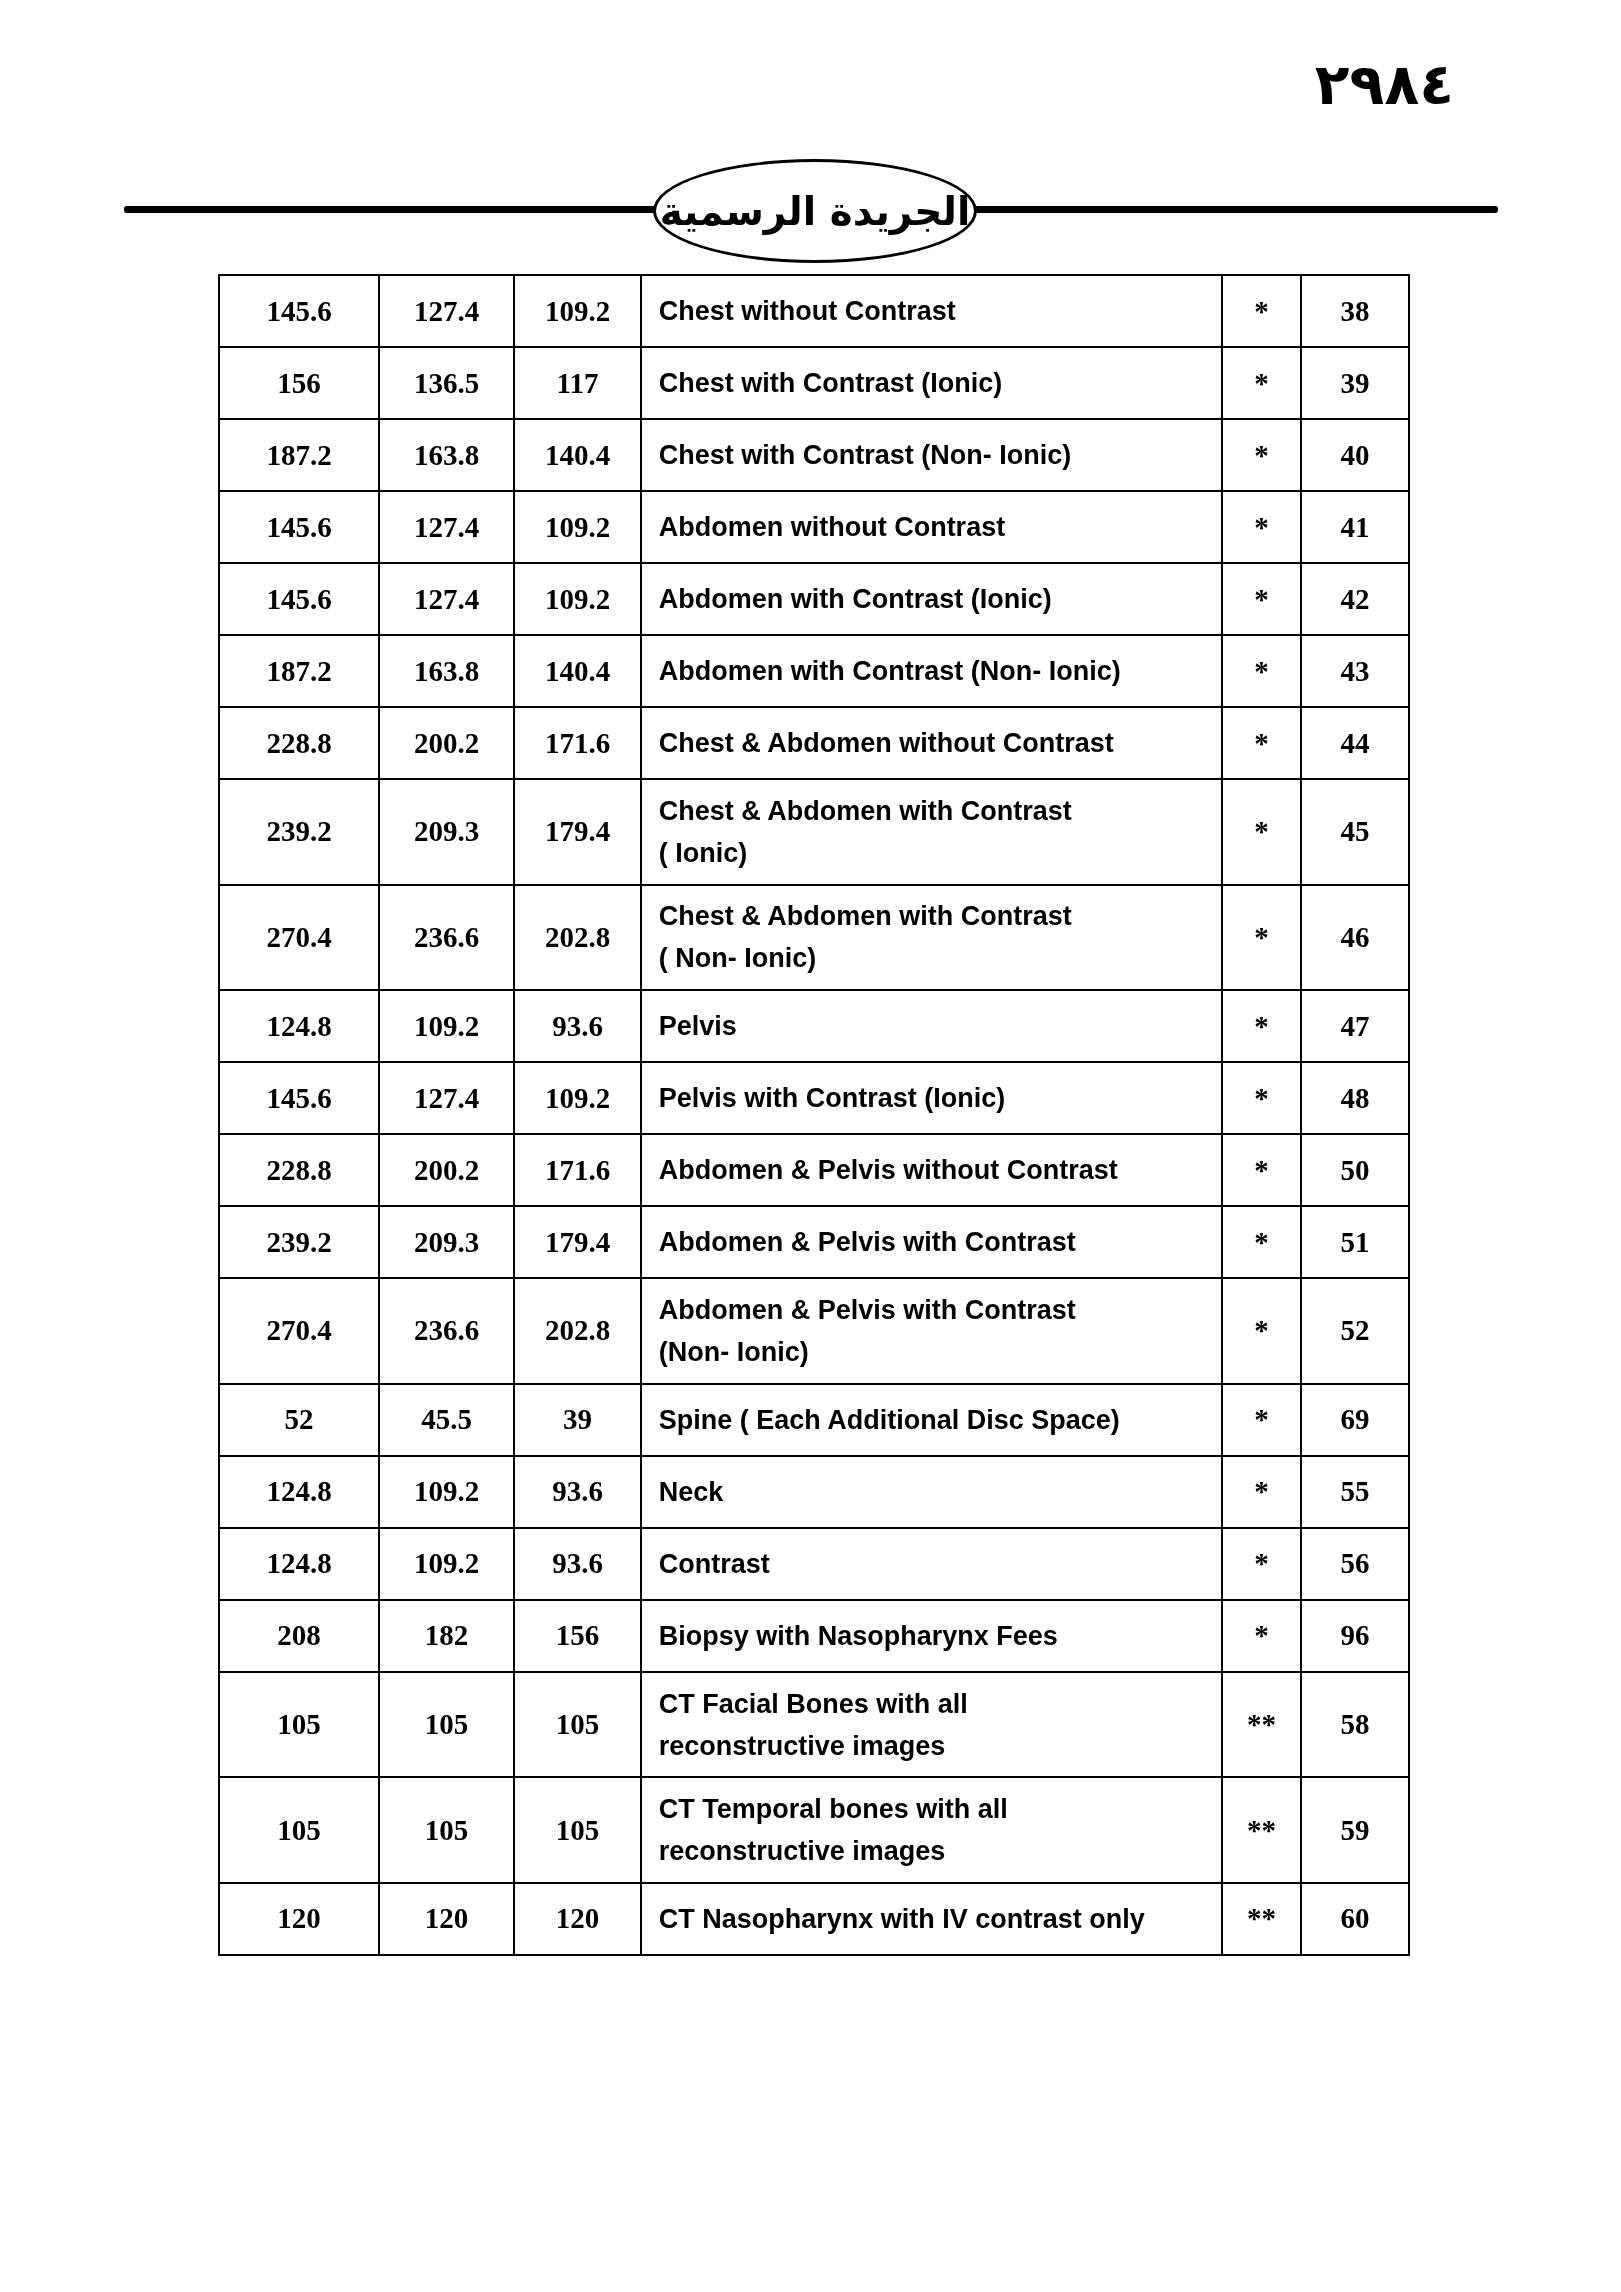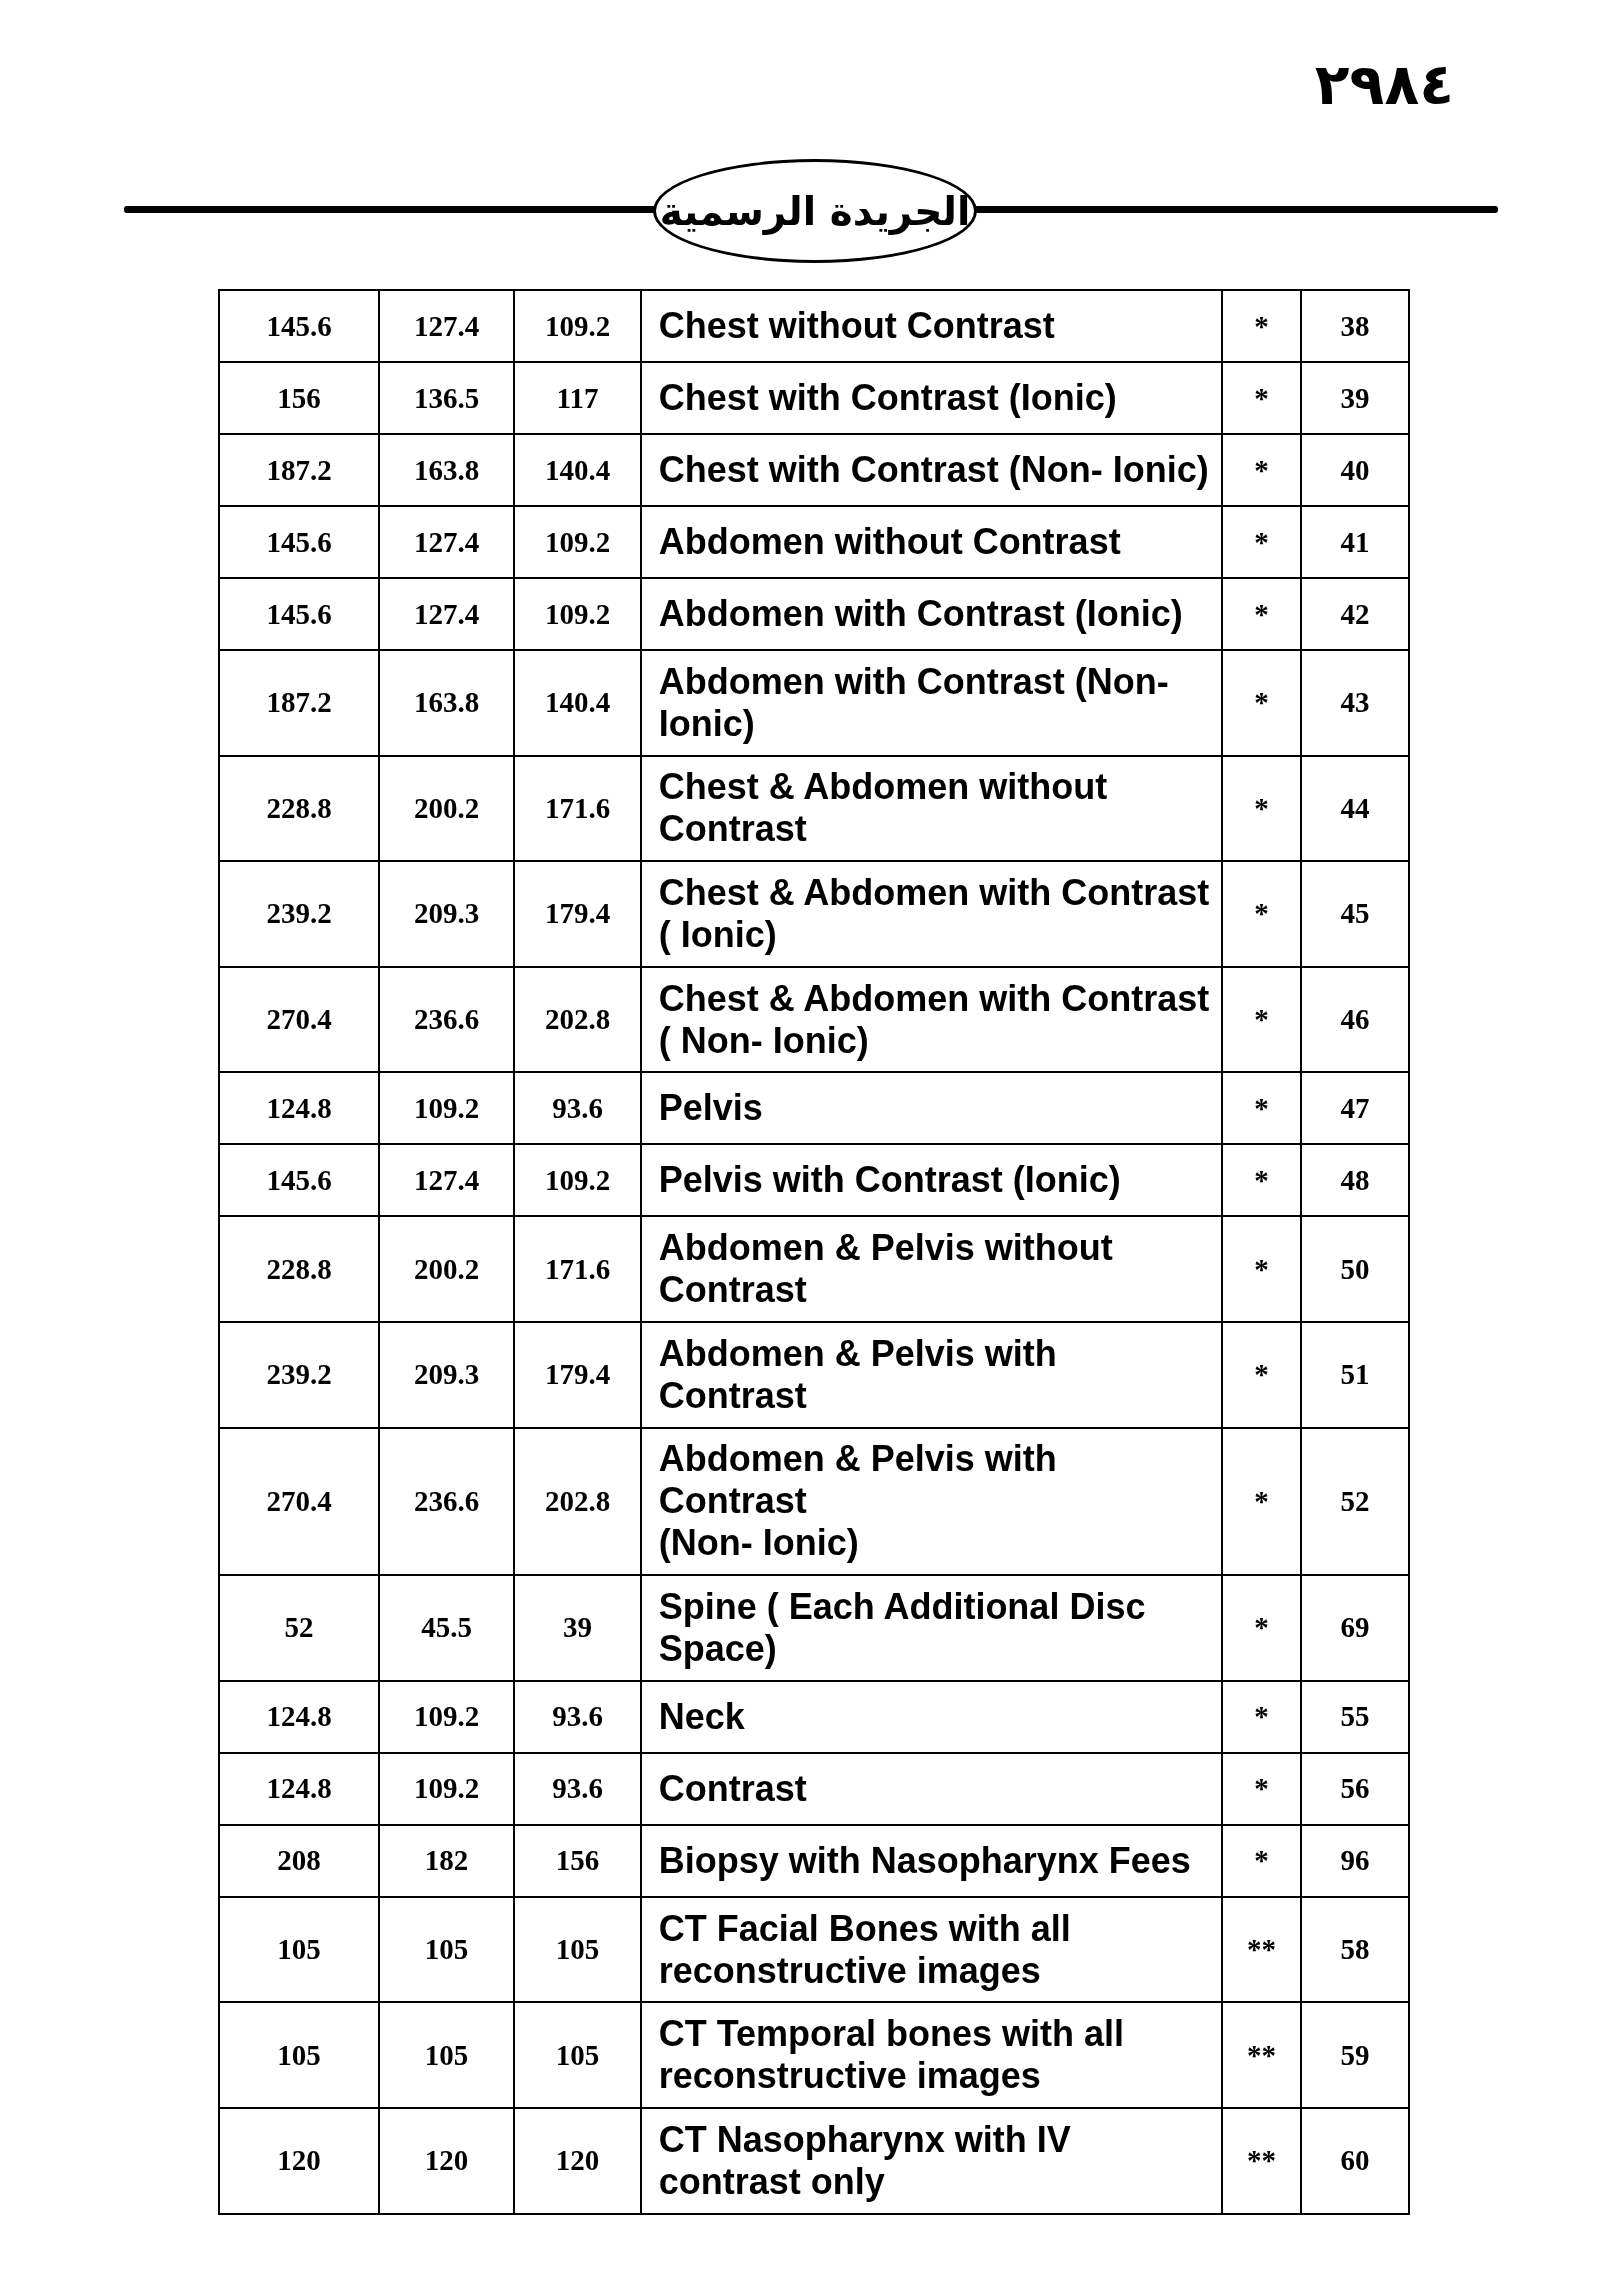--- a/index.html
+++ b/index.html
@@ -49,21 +49,21 @@
   }
   .gazette-title {
     font-size: 39px;
     font-weight: 700;
     direction: rtl;
     font-family: "DejaVu Sans", "Liberation Sans", sans-serif;
   }
   .fees-table {
     position: absolute;
     left: 218px;
-    top: 289px;
+    top: 274px;
     width: 1191px;
     border-collapse: collapse;
     table-layout: fixed;
   }
   .fees-table td {
     border: 2px solid #000;
     vertical-align: middle;
     font-weight: 700;
     color: #000;
     overflow: hidden;
@@ -71,21 +71,21 @@
   .num-cell {
     text-align: center;
     font-family: "Liberation Serif", serif;
     font-size: 29px;
     height: 68px;
   }
   .desc-cell {
     padding: 9.8px 7.8px 9.8px 16.7px;
     text-align: left;
     font-family: "Liberation Sans", sans-serif;
-    font-size: 36px;
+    font-size: 27px;
   }
   .desc-line { line-height: 42px; }
   .mark-cell {
     text-align: center;
     font-family: "Liberation Serif", serif;
     font-size: 29px;
   }
 </style>
 </head>
 <body>

